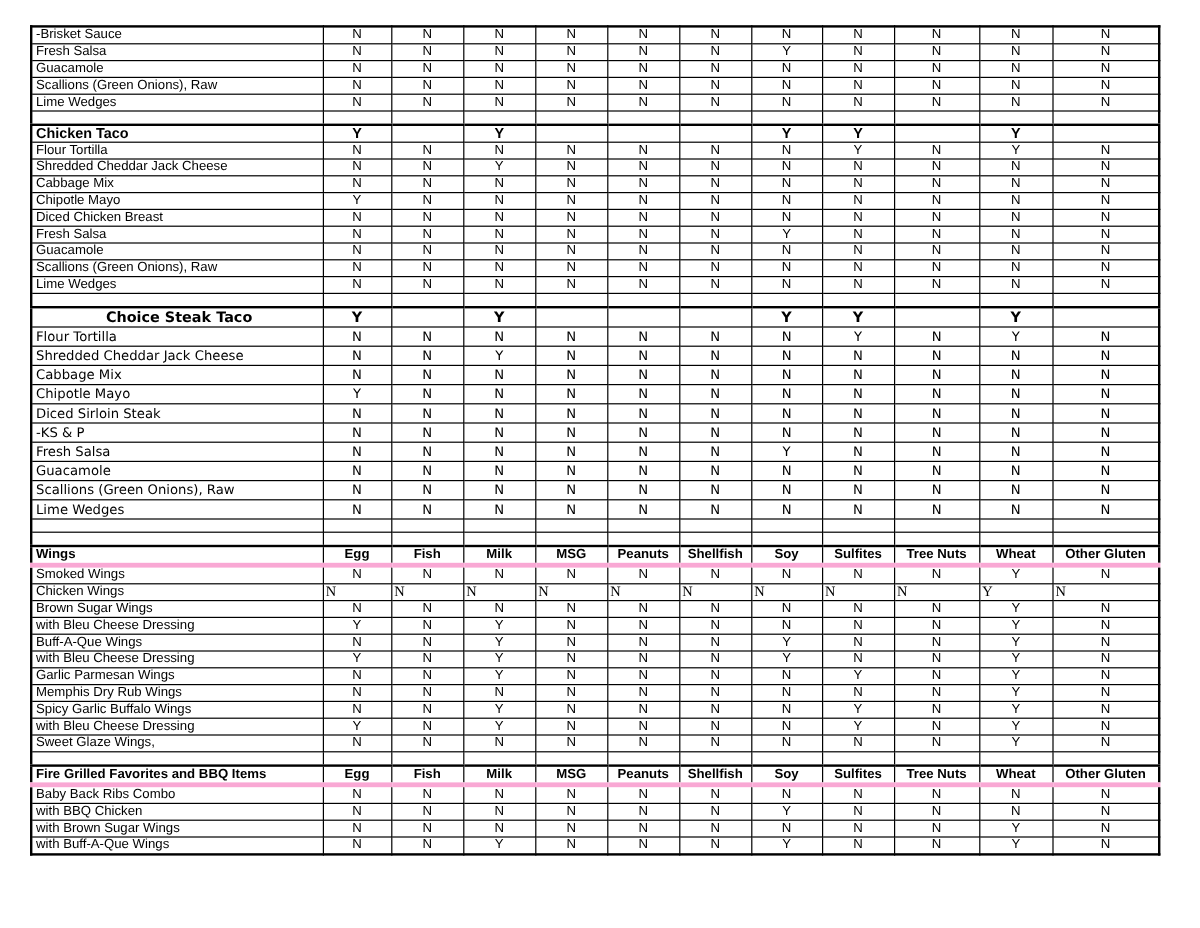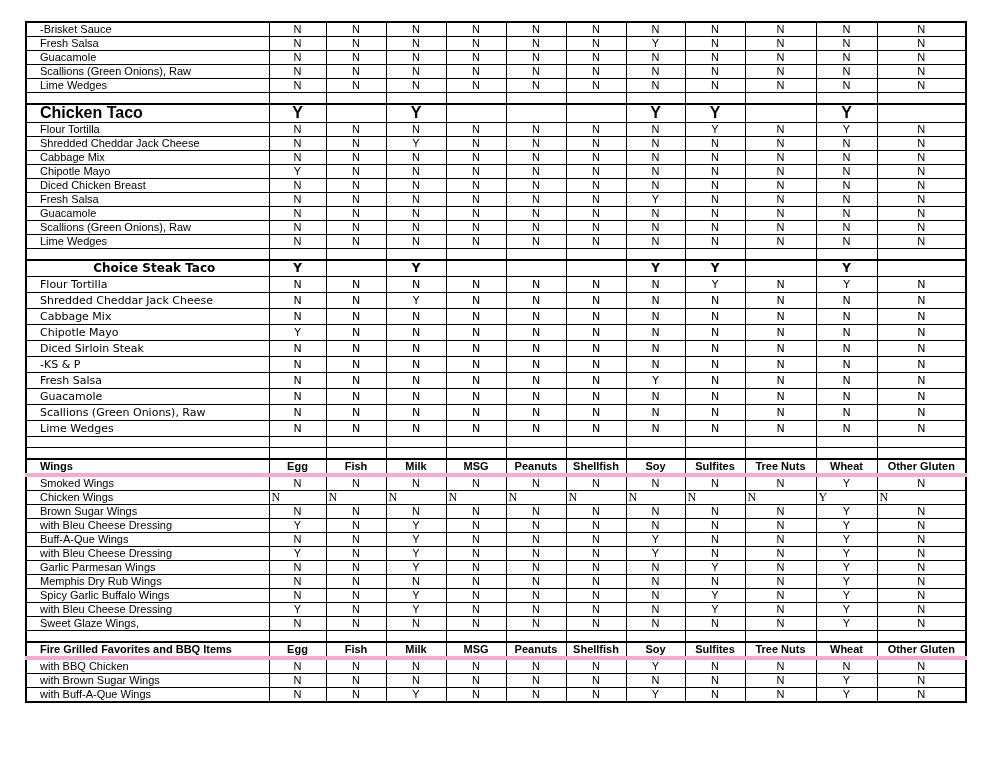--- a/index.html
+++ b/index.html
@@ -2,25 +2,25 @@
 <html><head>
 <meta charset="utf-8">
 <style>
   html,body{margin:0;padding:0;background:#ffffff;}
   .page{position:relative;width:1000px;height:773px;background:#ffffff;
         font-family:"Liberation Sans",sans-serif;color:#000;overflow:hidden;}
   table.allergen{position:absolute;left:25px;top:21px;width:940px;
         border-collapse:collapse;table-layout:fixed;border:2px solid #000;}
   td{border:1px solid #000;font-size:11px;text-align:center;vertical-align:middle;
      padding:0;height:13px;line-height:1.05;overflow:hidden;white-space:nowrap;}
-  td.name{text-align:left;padding-left:13px;}
+  td.name{text-align:left;padding-left:3px;}
   tr.r-blank td{height:10px;}
   tr.r-section td,tr.r-header td{font-weight:bold;border-top:2px solid #000;}
   tr.r-header td{border-bottom:4px solid #f9a8d4;font-size:11px;}
-  tr.r-section td{font-size:16px;}
+  tr.r-section td{font-size:12px;}
   tr.g-alt td{height:15px;font-family:"DejaVu Sans",sans-serif;font-size:11px;}
   tr.r-section.g-alt td{font-size:12px;text-align:center;}
   tr.g-serif td.val{font-family:"Liberation Serif",serif;font-size:12px;
      text-align:left;padding-left:2px;}
 </style>
 </head>
 <body>
 
 <div class="page">
   <table class="allergen">
@@ -649,20 +649,34 @@
           <td class="val">MSG</td>
           <td class="val">Peanuts</td>
           <td class="val">Shellfish</td>
           <td class="val">Soy</td>
           <td class="val">Sulfites</td>
           <td class="val">Tree Nuts</td>
           <td class="val">Wheat</td>
           <td class="val">Other Gluten</td>
         </tr>
         <tr class="r-item">
+          <td class="name">Baby Back Ribs Combo</td>
+          <td class="val">N</td>
+          <td class="val">N</td>
+          <td class="val">N</td>
+          <td class="val">N</td>
+          <td class="val">N</td>
+          <td class="val">N</td>
+          <td class="val">N</td>
+          <td class="val">N</td>
+          <td class="val">N</td>
+          <td class="val">N</td>
+          <td class="val">N</td>
+        </tr>
+        <tr class="r-item">
           <td class="name">with BBQ Chicken</td>
           <td class="val">N</td>
           <td class="val">N</td>
           <td class="val">N</td>
           <td class="val">N</td>
           <td class="val">N</td>
           <td class="val">N</td>
           <td class="val">Y</td>
           <td class="val">N</td>
           <td class="val">N</td>

